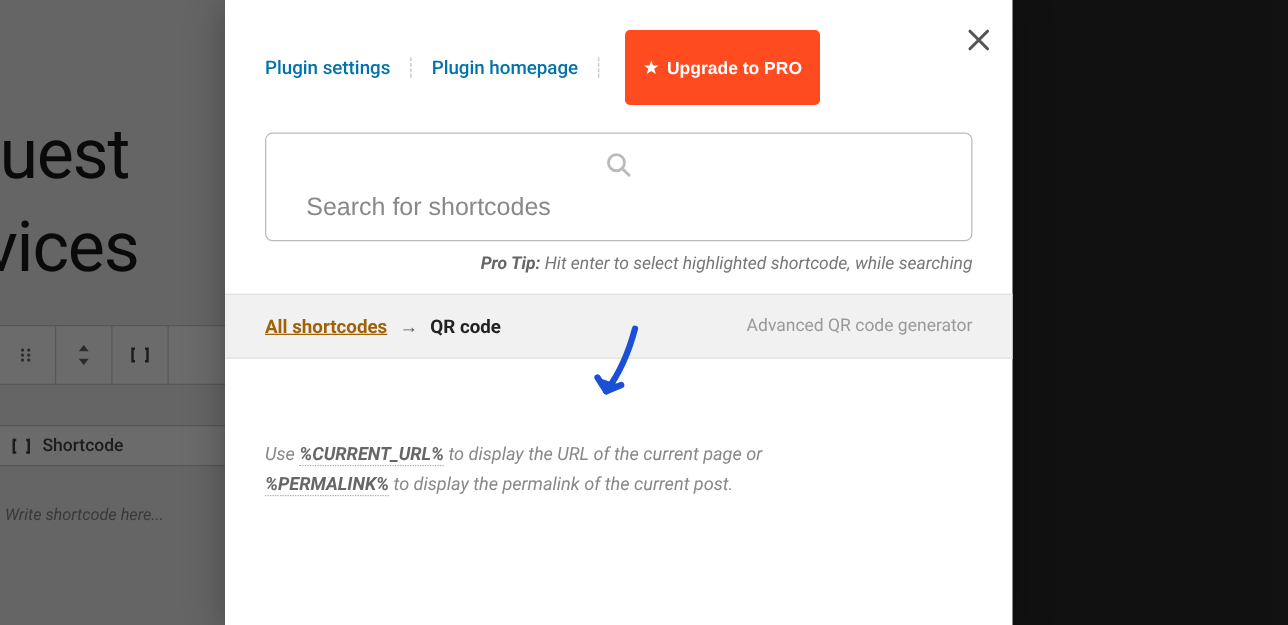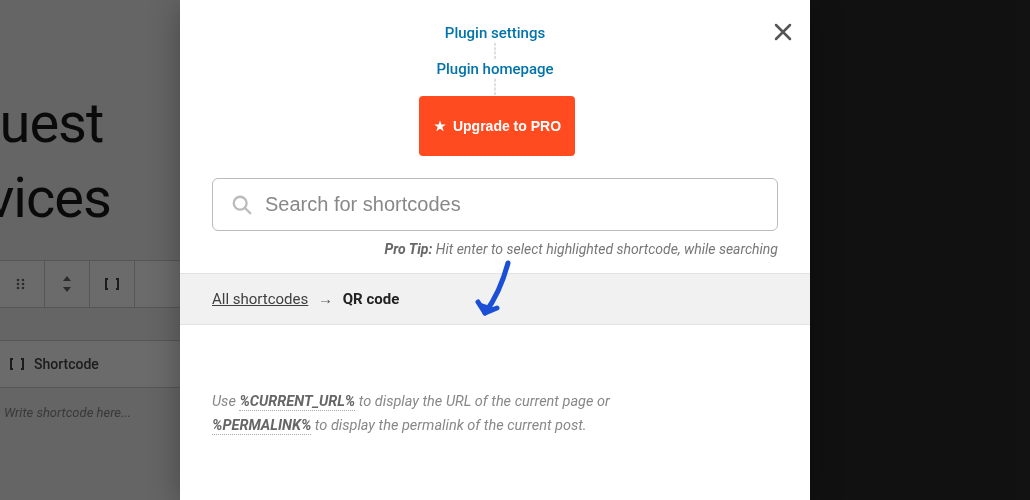--- a/index.html
+++ b/index.html
@@ -2,41 +2,41 @@
 <html><head>
   <meta charset="utf-8">
   <style>
     * { margin: 0; padding: 0; box-sizing: border-box; }
     body { font-family: -apple-system, BlinkMacSystemFont, "Segoe UI", Roboto, sans-serif; background: #2a2a2a; width: 1030px; height: 500px; overflow: hidden; position: relative; }
     .bg-editor { position: absolute; left: 0; top: 0; width: 180px; height: 500px; background: #f0f0f0; }
     .bg-title-1 { position: absolute; left: -60px; top: 90px; font-size: 56px; font-weight: 400; color: #1a1a1a; letter-spacing: -1px; }
     .bg-title-2 { position: absolute; left: -60px; top: 165px; font-size: 56px; font-weight: 400; color: #1a1a1a; letter-spacing: -1px; }
     .bg-toolbar { position: absolute; left: 0; top: 260px; width: 180px; height: 48px; border-top: 1px solid #ccc; border-bottom: 1px solid #ccc; background: #fff; display: flex; }
     .bg-tool-cell { width: 45px; height: 46px; border-right: 1px solid #ccc; display: flex; align-items: center; justify-content: center; color: #555; }
-    .bg-shortcode-row { position: absolute; left: 0; top: 340px; width: 180px; height: 48px; border-top: 1px solid #ccc; border-bottom: 1px solid #ccc; background: #fff; display: flex; align-items: center; padding-left: 8px; gap: 8px; color: #444; font-size: 14px; font-weight: 500; }
+    .bg-shortcode-row { position: absolute; left: 0; top: 340px; width: 180px; height: 33px; border-top: 1px solid #ccc; border-bottom: 1px solid #ccc; background: #fff; display: flex; align-items: center; padding-left: 8px; gap: 8px; color: #444; font-size: 14px; font-weight: 500; }
     .bg-placeholder { position: absolute; left: 0; top: 405px; width: 180px; color: #888; font-size: 13px; font-style: italic; padding-left: 4px; }
     .dark-overlay { position: absolute; left: 0; top: 0; width: 1030px; height: 500px; background: rgba(0,0,0,0.58); }
     .modal { position: absolute; left: 180px; top: 0; width: 630px; height: 500px; background: #fff; box-shadow: 0 4px 30px rgba(0,0,0,0.3); }
     .modal-header { padding: 24px 32px 18px 32px; position: relative; }
     .close-btn { position: absolute; right: 18px; top: 18px; font-size: 28px; color: #555; cursor: pointer; line-height: 1; font-weight: 300; }
-    .header-links { display: flex; align-items: center; gap: 0; font-size: 15px; flex-direction: column; }
+    .header-links { display: flex; align-items: center; gap: 0; font-size: 15px; }
     .header-link { color: #0073aa; text-decoration: none; font-weight: 500; }
     .divider { color: #ccc; margin: 0 12px; }
     .upgrade-btn { background: #ff4b1f; color: #fff; border: none; padding: 22px 14px; border-radius: 4px; font-size: 14px; font-weight: 600; cursor: pointer; display: inline-flex; align-items: center; gap: 6px; margin-left: 4px; }
     .upgrade-btn svg { width: 14px; height: 14px; }
     .search-container { margin: 4px 32px 0 32px; }
-    .search-box { width: 100%; border: 1px solid #bbb; border-radius: 6px; display: flex; align-items: center; padding: 14px 18px; gap: 12px; }
+    .search-box { width: 100%; border: 1px solid #bbb; border-radius: 6px; display: flex; align-items: center; padding: 14px 32px; gap: 12px; flex-direction: column; }
     .search-icon { width: 22px; height: 22px; color: #bbb; flex-shrink: 0; }
     .search-input { border: none; outline: none; font-size: 20px; color: #333; width: 100%; background: transparent; }
     .search-input::placeholder { color: #888; }
     .pro-tip { text-align: right; padding: 10px 32px 16px 32px; font-size: 14px; color: #777; font-style: italic; }
     .pro-tip strong { font-style: italic; color: #666; }
     .breadcrumb-bar { background: #f1f1f1; border-top: 1px solid #e2e2e2; border-bottom: 1px solid #e2e2e2; padding: 16px 32px; display: flex; justify-content: space-between; align-items: center; }
     .breadcrumb-left { font-size: 15px; color: #333; }
-    .breadcrumb-left a { color: #404040; text-decoration: underline; font-weight: 400; text-align: right; }
+    .breadcrumb-left a { color: #a16207; text-decoration: underline; font-weight: 700; text-align: right; }
     .breadcrumb-left .arrow { margin: 0 6px; color: #555; }
     .breadcrumb-left .current { font-weight: 700; color: #222; }
     .breadcrumb-right { font-size: 14px; color: #999; }
     .form-section { padding: 22px 32px 0 32px; }
     .field-label { font-size: 15px; font-weight: 700; color: #222; margin-bottom: 10px; display: block; }
     .data-input { width: 100%; border: 2px solid #0073aa; border-radius: 4px; padding: 13px 14px; font-size: 16px; color: #222; outline: none; }
     .help-text { margin-top: 18px; font-size: 14.5px; color: #888; font-style: italic; line-height: 1.7; }
     .help-text .token { font-weight: 700; color: #666; font-style: italic; border-bottom: 1px dotted #aaa; }
     .annotation-arrow { position: absolute; left: 470px; top: 258px; width: 50px; height: 70px; pointer-events: none; z-index: 5; }
   </style>
@@ -115,20 +115,21 @@
     <strong>Pro Tip:</strong>
     <span>Hit enter to select highlighted shortcode, while searching</span>
   </div>
 
   <div class="breadcrumb-bar">
     <div class="breadcrumb-left">
       <a href="#">All shortcodes</a>
       <span class="arrow">→</span>
       <span class="current">QR code</span>
     </div>
+    <div class="breadcrumb-right">Advanced QR code generator</div>
   </div>
 
   <div class="form-section">
     <div class="help-text">
       <br>
       <span>Use </span><span class="token">%CURRENT_URL%</span><span> to display the URL of the current page or</span><br>
       <span class="token">%PERMALINK%</span><span> to display the permalink of the current post.</span>
     </div>
   </div>
 </div>

